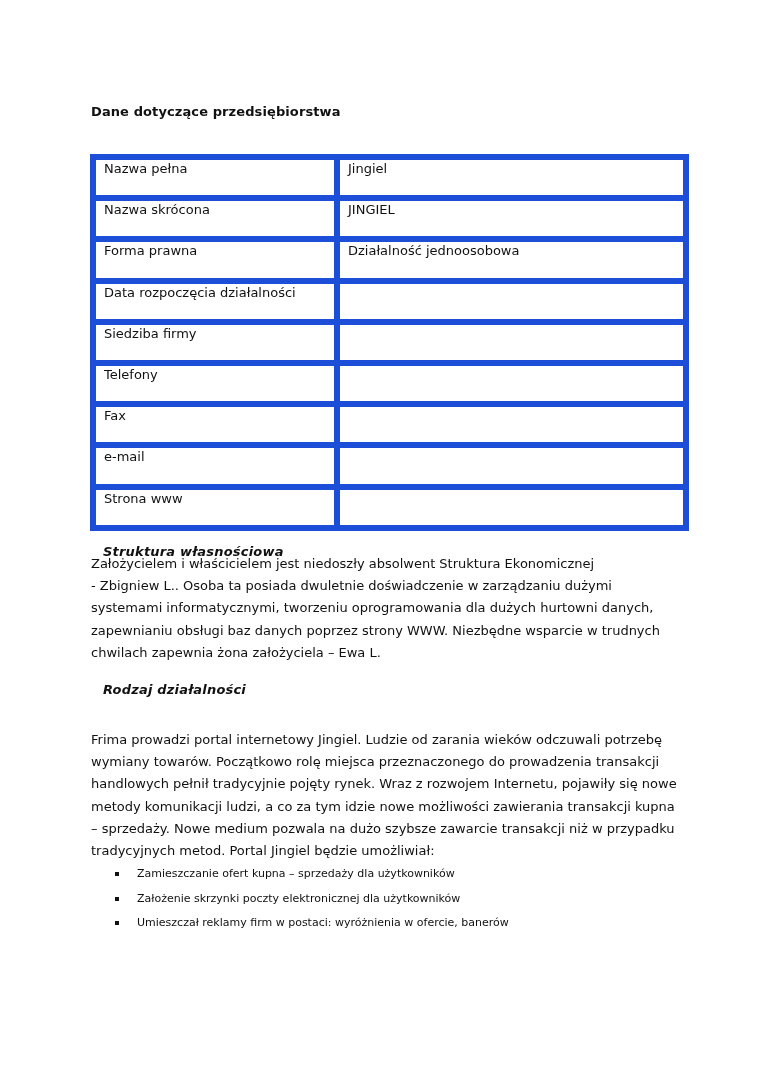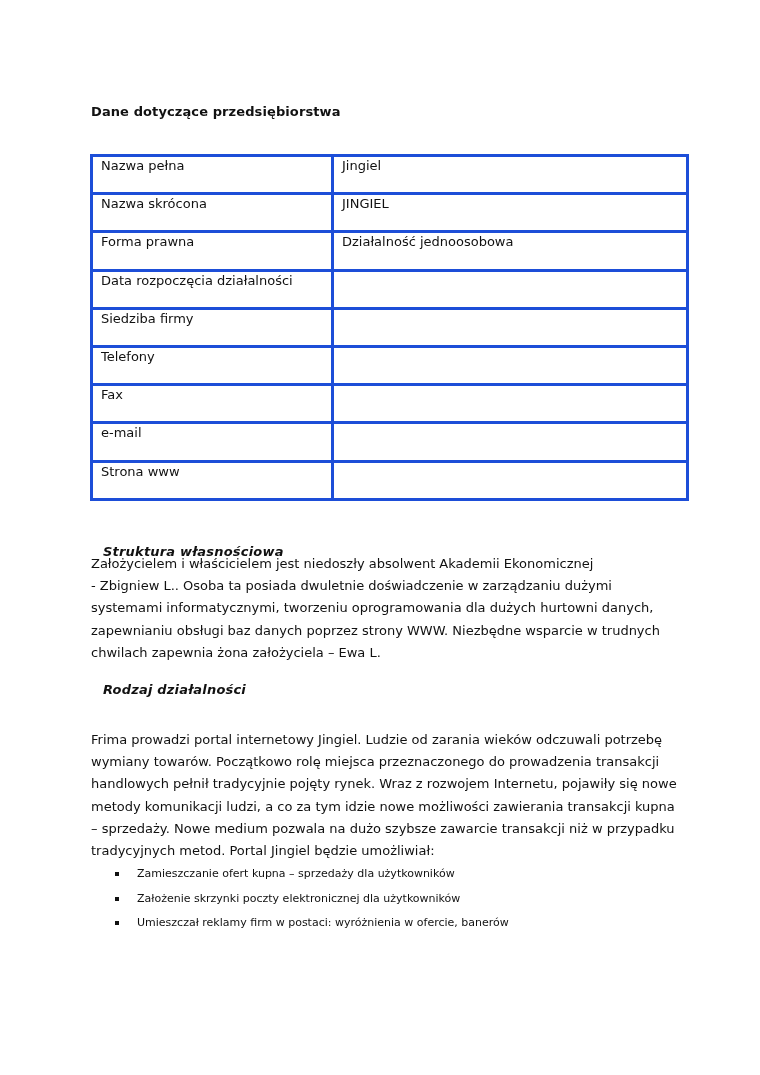--- a/index.html
+++ b/index.html
@@ -10,21 +10,21 @@
     .page { position: absolute; left: 0; top: 0; width: 632px; height: 1075px; }
     .h-main {
       position: absolute; left: 91px; top: 104px;
       font-size: 13px; font-weight: bold; letter-spacing: 0.1px; margin: 0;
     }
     table.info {
       position: absolute; left: 90px; top: 154px;
       width: 599px; border-collapse: collapse; font-size: 13px;
     }
     table.info td {
-      border: 3px solid #1d4ed8; height: 34.2px; padding: 0 8px;
+      border: 6px solid #1d4ed8; height: 34.2px; padding: 0 8px;
       vertical-align: top; line-height: 16px; padding-top: 1px;
     }
     table.info td.label { width: 222px; }
     .h-sec {
       position: absolute; left: 91px; font-size: 13px;
       font-weight: bold; font-style: italic; margin: 12px; letter-spacing: 0.2px;
     }
     .para {
       position: absolute; left: 91px; width: 600px; margin: 0;
       font-size: 13px; line-height: 22.2px;
@@ -83,21 +83,21 @@
       </tr>
       <tr>
         <td class="label">Strona www</td>
         <td></td>
       </tr>
     </tbody>
   </table>
 
   <h3 class="h-sec" style="top:532px;">Struktura własnościowa</h3>
   <p class="para" style="top:553px;">
-    <span class="line">Założycielem i właścicielem jest niedoszły absolwent Akademii Ekonomicznej</span>
+    <span class="line">Założycielem i właścicielem jest niedoszły absolwent Struktura Ekonomicznej</span>
     <span class="line">- Zbigniew L.. Osoba ta posiada dwuletnie doświadczenie w zarządzaniu dużymi</span>
     <span class="line">systemami informatycznymi, tworzeniu oprogramowania dla dużych hurtowni danych,</span>
     <span class="line">zapewnianiu obsługi baz danych poprzez strony WWW. Niezbędne wsparcie w trudnych</span>
     <span class="line">chwilach zapewnia żona założyciela – Ewa L.</span>
   </p>
 
   <h3 class="h-sec" style="top:670px;">Rodzaj działalności</h3>
   <p class="para" style="top:729px;">
     <span class="line">Frima prowadzi portal internetowy Jingiel. Ludzie od zarania wieków odczuwali potrzebę</span>
     <span class="line">wymiany towarów. Początkowo rolę miejsca przeznaczonego do prowadzenia transakcji</span>

